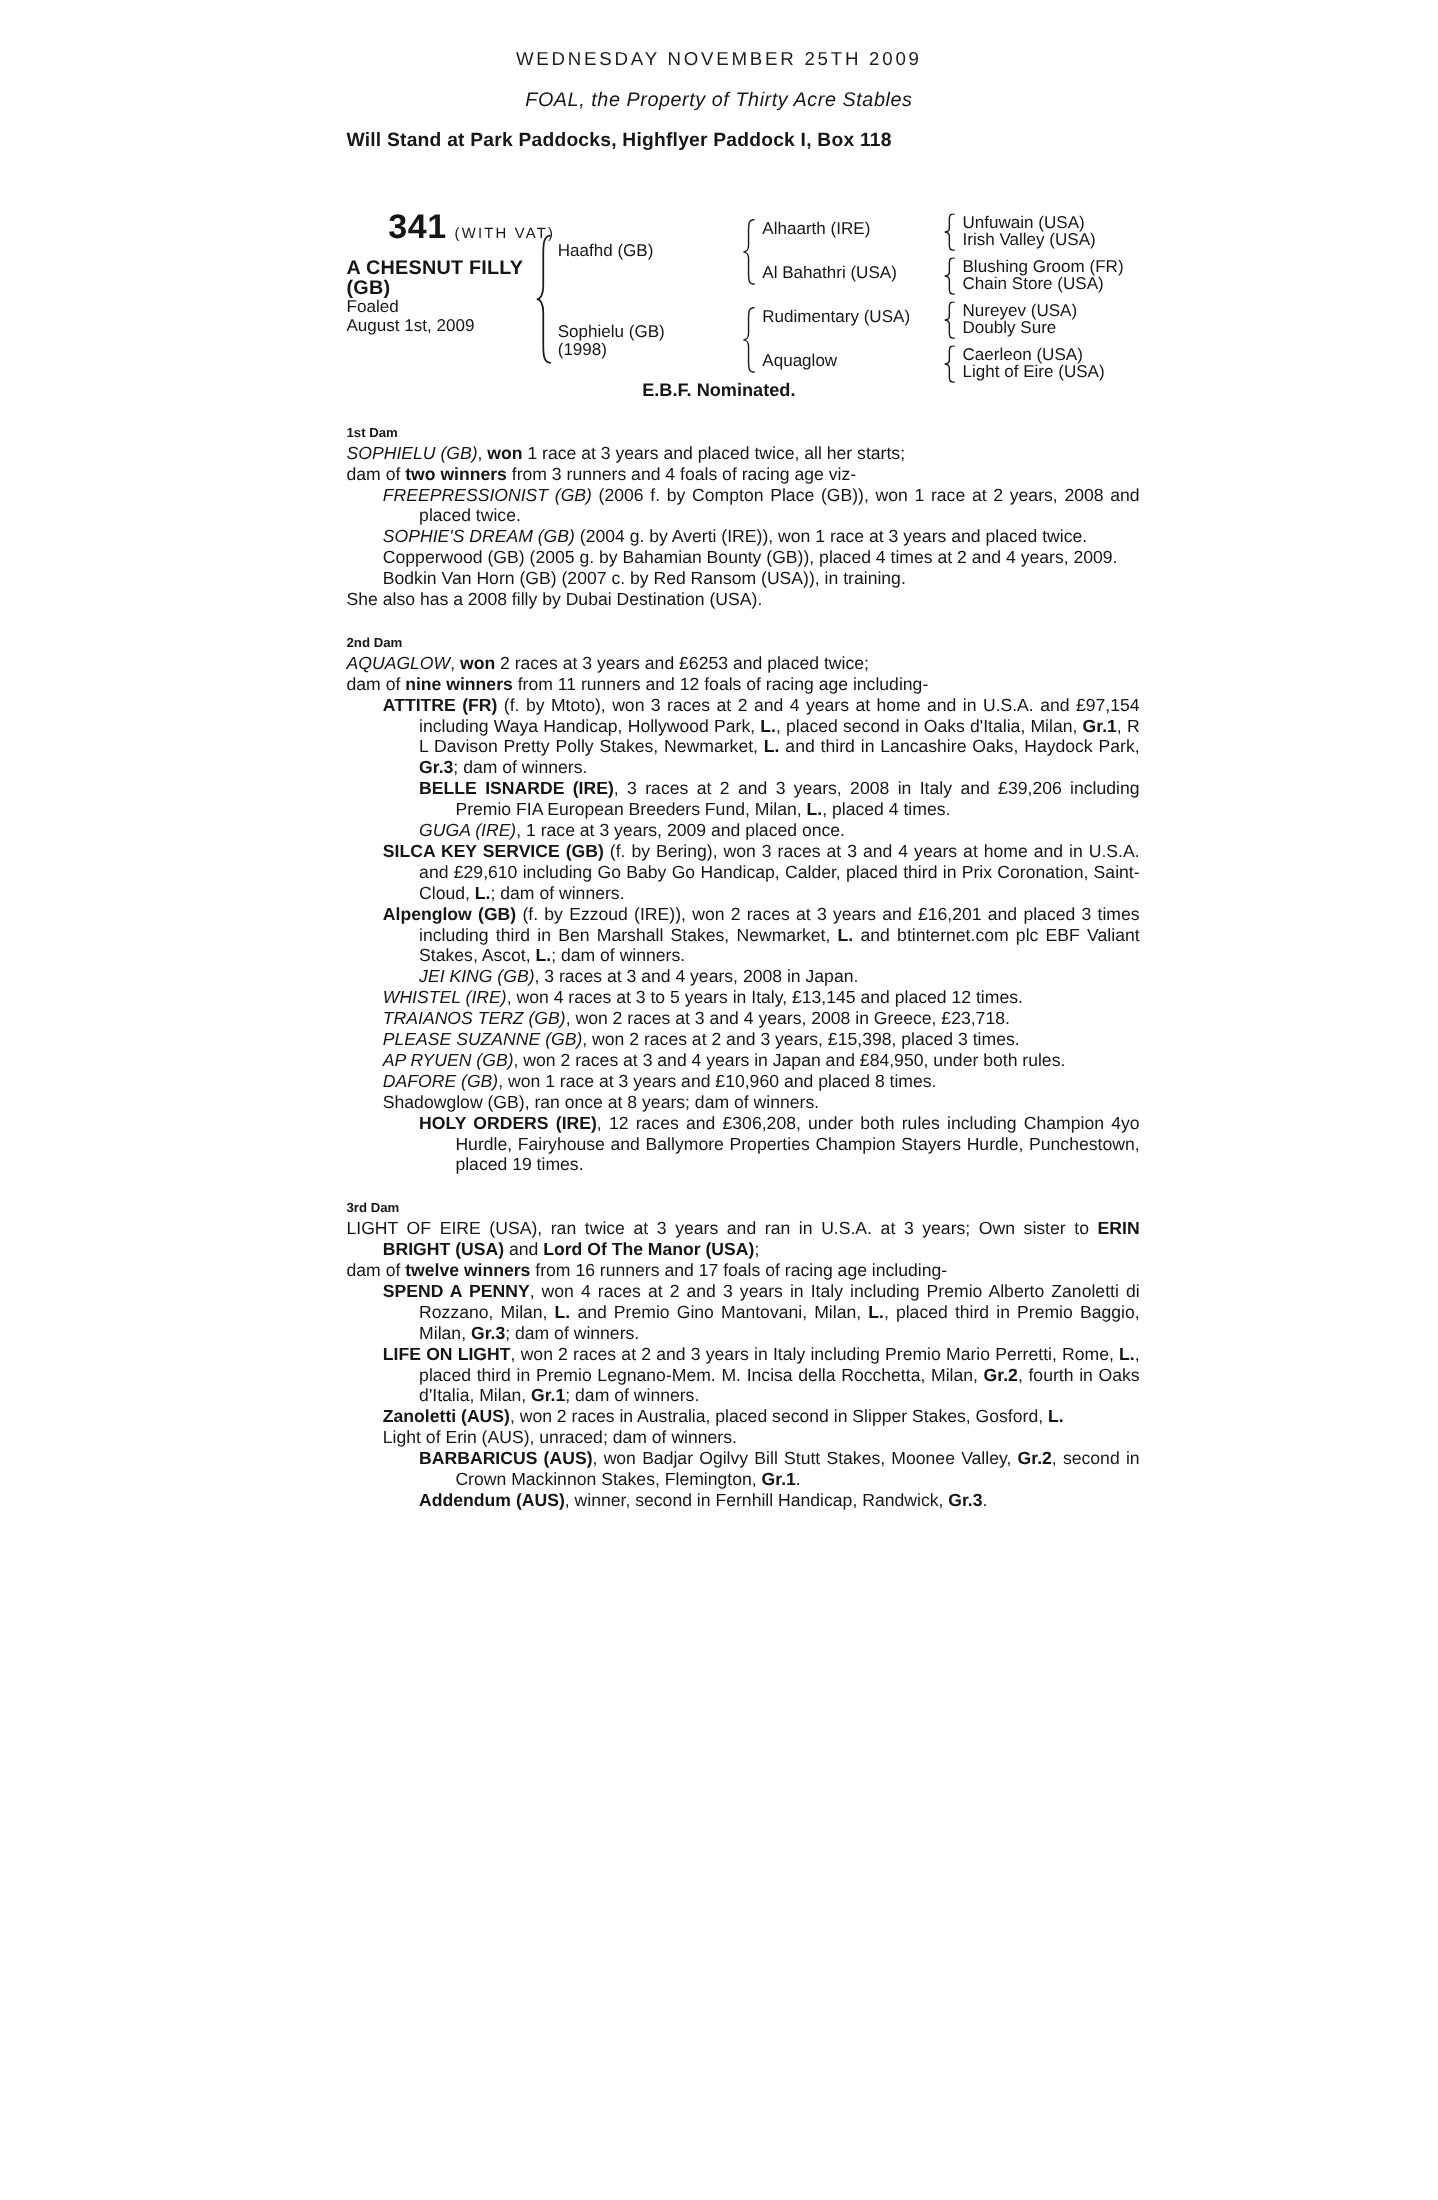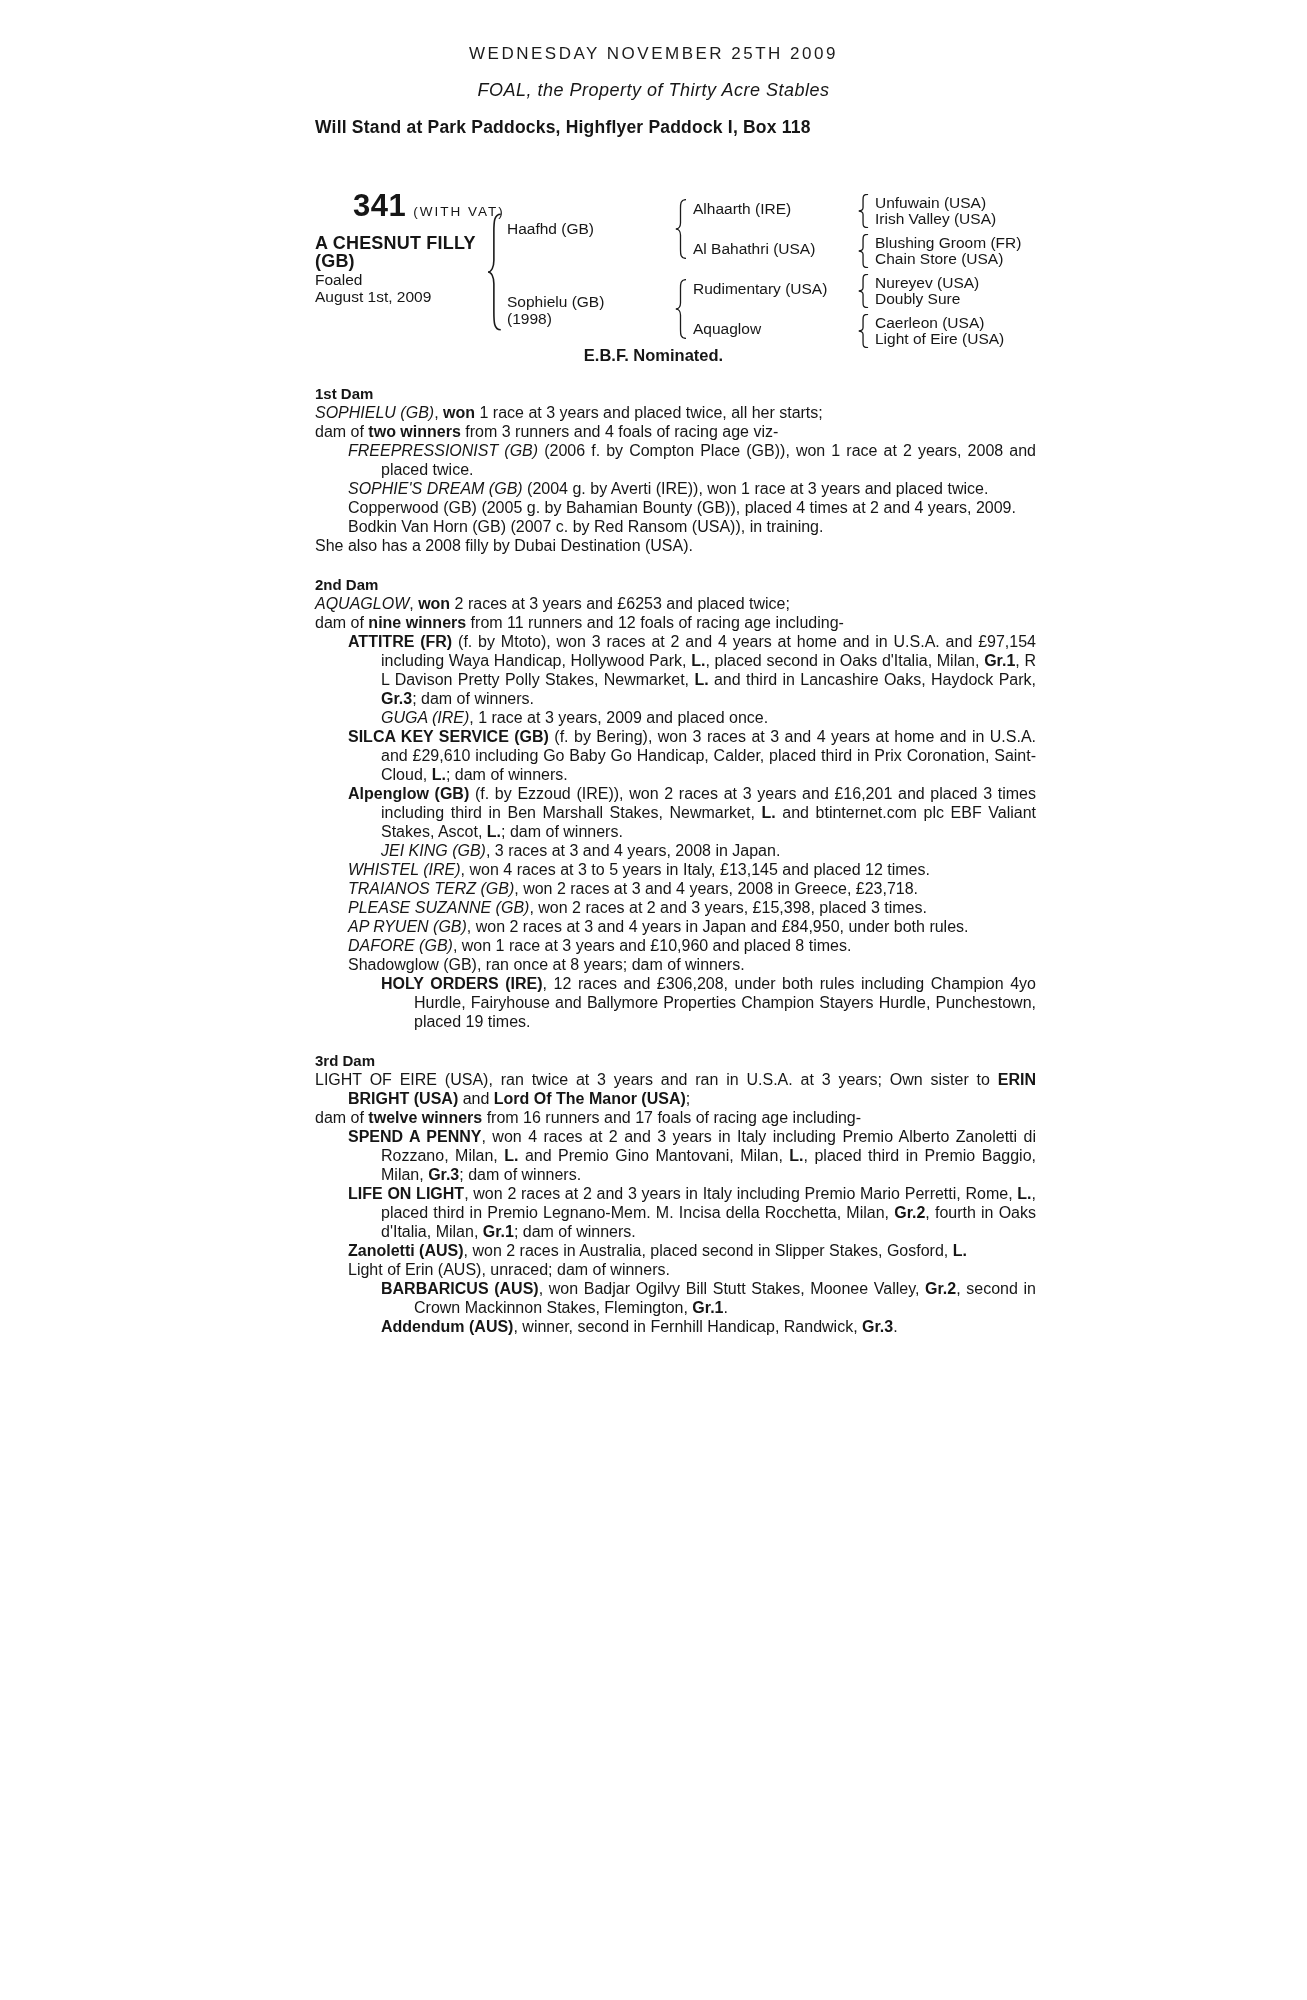--- a/index.html
+++ b/index.html
@@ -37,21 +37,21 @@
   .brace-svg path { fill:none; stroke:#1b1b1b; }
 
   .ebf {
     position:absolute; top:346px; left:0; width:1307px; text-align:center;
     font-size:16.5px; font-weight:bold;
   }
 
   
   #sections { position:absolute; top:384px; left:315px; width:721px; }
   .dam-section + .dam-section { margin-top:20px; }
-  .dam-heading { font-size:15px; font-weight:bold; line-height:19px; }
+  .dam-heading { font-size:12px; font-weight:bold; line-height:19px; }
   .entry { font-size:16px; line-height:19px; text-align:justify; }
   .in0 { padding-left:33px; text-indent:-33px; }
   .in1 { padding-left:66px; text-indent:-33px; }
   .in2 { padding-left:99px; text-indent:-33px; }
   .s-b  { font-weight:bold; }
   .s-i  { font-style:italic; }
 </style>
 </head>
 <body>
 
@@ -125,20 +125,21 @@
         <div class="entry in1"><span class="s-i">SOPHIE'S DREAM (GB)</span><span> (2004 g. by Averti (IRE)), won 1 race at 3 years and placed twice.</span></div>
         <div class="entry in1"><span>Copperwood (GB) (2005 g. by Bahamian Bounty (GB)), placed 4 times at 2 and 4 years, 2009.</span></div>
         <div class="entry in1"><span>Bodkin Van Horn (GB) (2007 c. by Red Ransom (USA)), in training.</span></div>
         <div class="entry in0"><span>She also has a 2008 filly by Dubai Destination (USA).</span></div>
       </div>
       <div class="dam-section">
         <div class="dam-heading">2nd Dam</div>
         <div class="entry in0"><span class="s-i">AQUAGLOW</span><span>, </span><span class="s-b">won</span><span> 2 races at 3 years and £6253 and placed twice;</span></div>
         <div class="entry in0"><span>dam of </span><span class="s-b">nine winners</span><span> from 11 runners and 12 foals of racing age including-</span></div>
         <div class="entry in1"><span class="s-b">ATTITRE (FR)</span><span> (f. by Mtoto), won 3 races at 2 and 4 years at home and in U.S.A. and £97,154 including Waya Handicap, Hollywood Park, </span><span class="s-b">L.</span><span>, placed second in Oaks d'Italia, Milan, </span><span class="s-b">Gr.1</span><span>, R L Davison Pretty Polly Stakes, Newmarket, </span><span class="s-b">L.</span><span> and third in Lancashire Oaks, Haydock Park, </span><span class="s-b">Gr.3</span><span>; dam of winners.</span></div>
+        <div class="entry in2"><span class="s-b">BELLE ISNARDE (IRE)</span><span>, 3 races at 2 and 3 years, 2008 in Italy and £39,206 including Premio FIA European Breeders Fund, Milan, </span><span class="s-b">L.</span><span>, placed 4 times.</span></div>
         <div class="entry in2"><span class="s-i">GUGA (IRE)</span><span>, 1 race at 3 years, 2009 and placed once.</span></div>
         <div class="entry in1"><span class="s-b">SILCA KEY SERVICE (GB)</span><span> (f. by Bering), won 3 races at 3 and 4 years at home and in U.S.A. and £29,610 including Go Baby Go Handicap, Calder, placed third in Prix Coronation, Saint-Cloud, </span><span class="s-b">L.</span><span>; dam of winners.</span></div>
         <div class="entry in1"><span class="s-b">Alpenglow (GB)</span><span> (f. by Ezzoud (IRE)), won 2 races at 3 years and £16,201 and placed 3 times including third in Ben Marshall Stakes, Newmarket, </span><span class="s-b">L.</span><span> and btinternet.com plc EBF Valiant Stakes, Ascot, </span><span class="s-b">L.</span><span>; dam of winners.</span></div>
         <div class="entry in2"><span class="s-i">JEI KING (GB)</span><span>, 3 races at 3 and 4 years, 2008 in Japan.</span></div>
         <div class="entry in1"><span class="s-i">WHISTEL (IRE)</span><span>, won 4 races at 3 to 5 years in Italy, £13,145 and placed 12 times.</span></div>
         <div class="entry in1"><span class="s-i">TRAIANOS TERZ (GB)</span><span>, won 2 races at 3 and 4 years, 2008 in Greece, £23,718.</span></div>
         <div class="entry in1"><span class="s-i">PLEASE SUZANNE (GB)</span><span>, won 2 races at 2 and 3 years, £15,398, placed 3 times.</span></div>
         <div class="entry in1"><span class="s-i">AP RYUEN (GB)</span><span>, won 2 races at 3 and 4 years in Japan and £84,950, under both rules.</span></div>
         <div class="entry in1"><span class="s-i">DAFORE (GB)</span><span>, won 1 race at 3 years and £10,960 and placed 8 times.</span></div>
         <div class="entry in1"><span>Shadowglow (GB), ran once at 8 years; dam of winners.</span></div>

